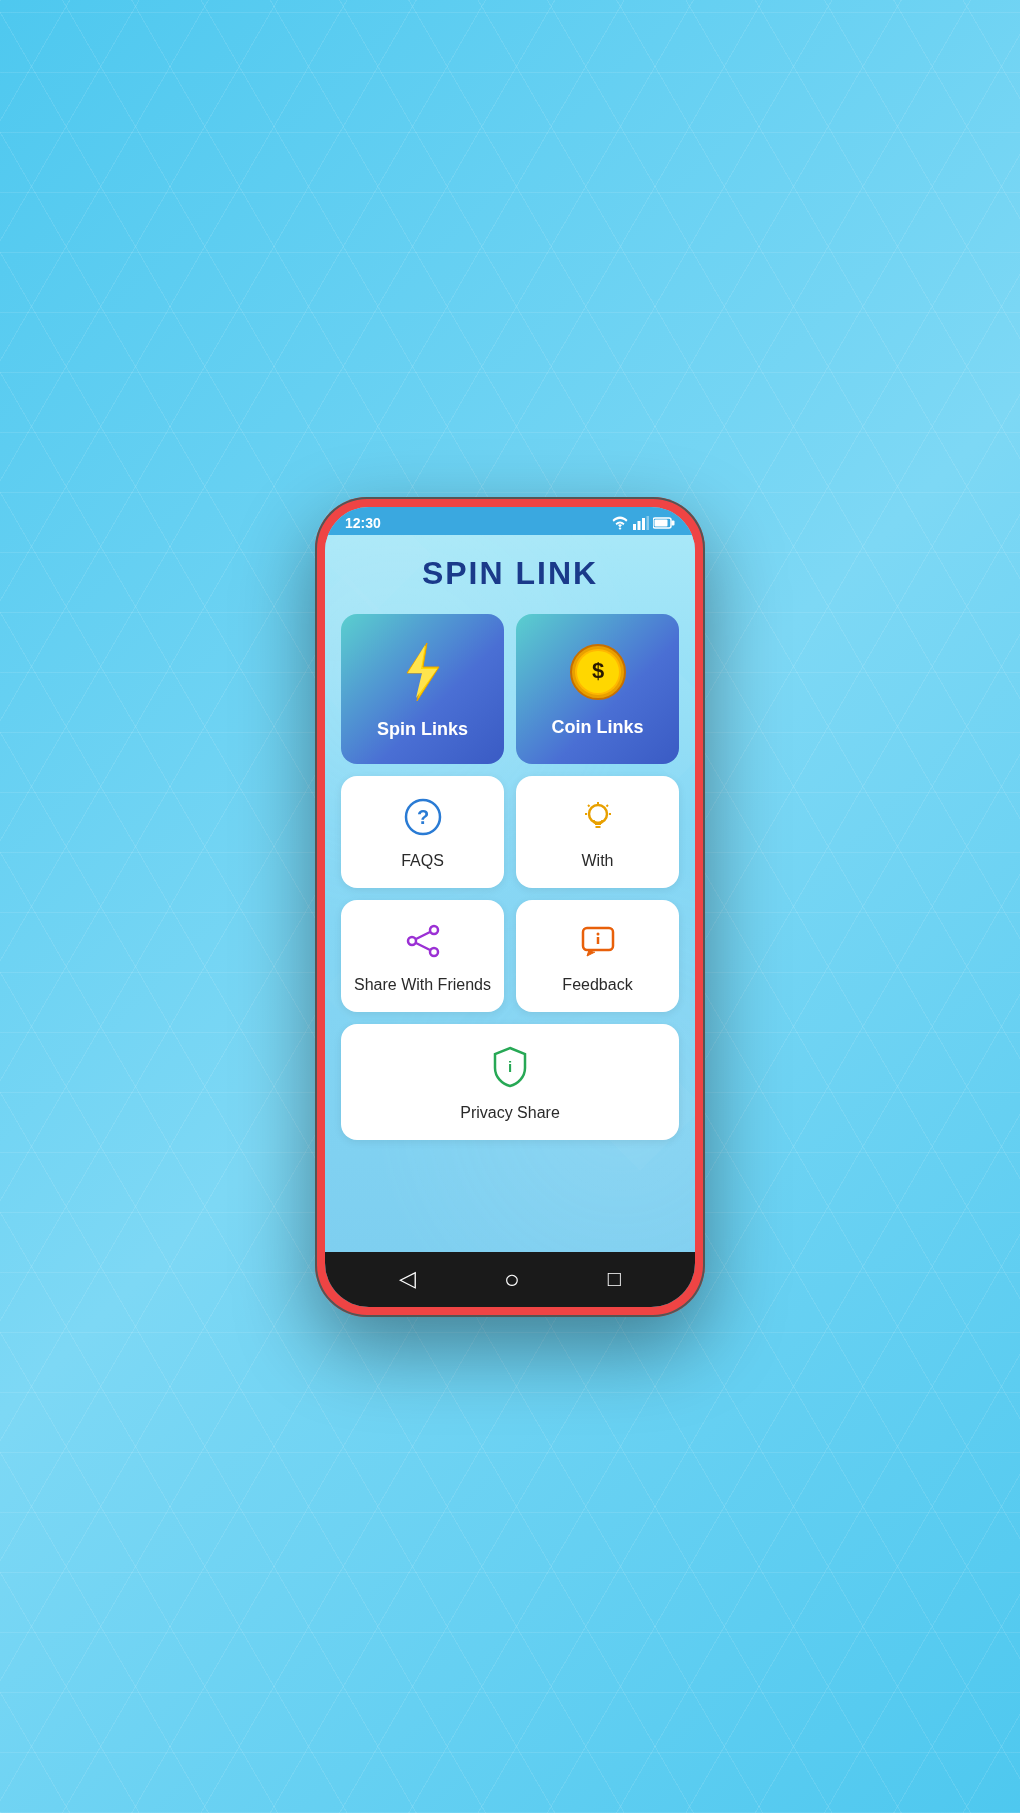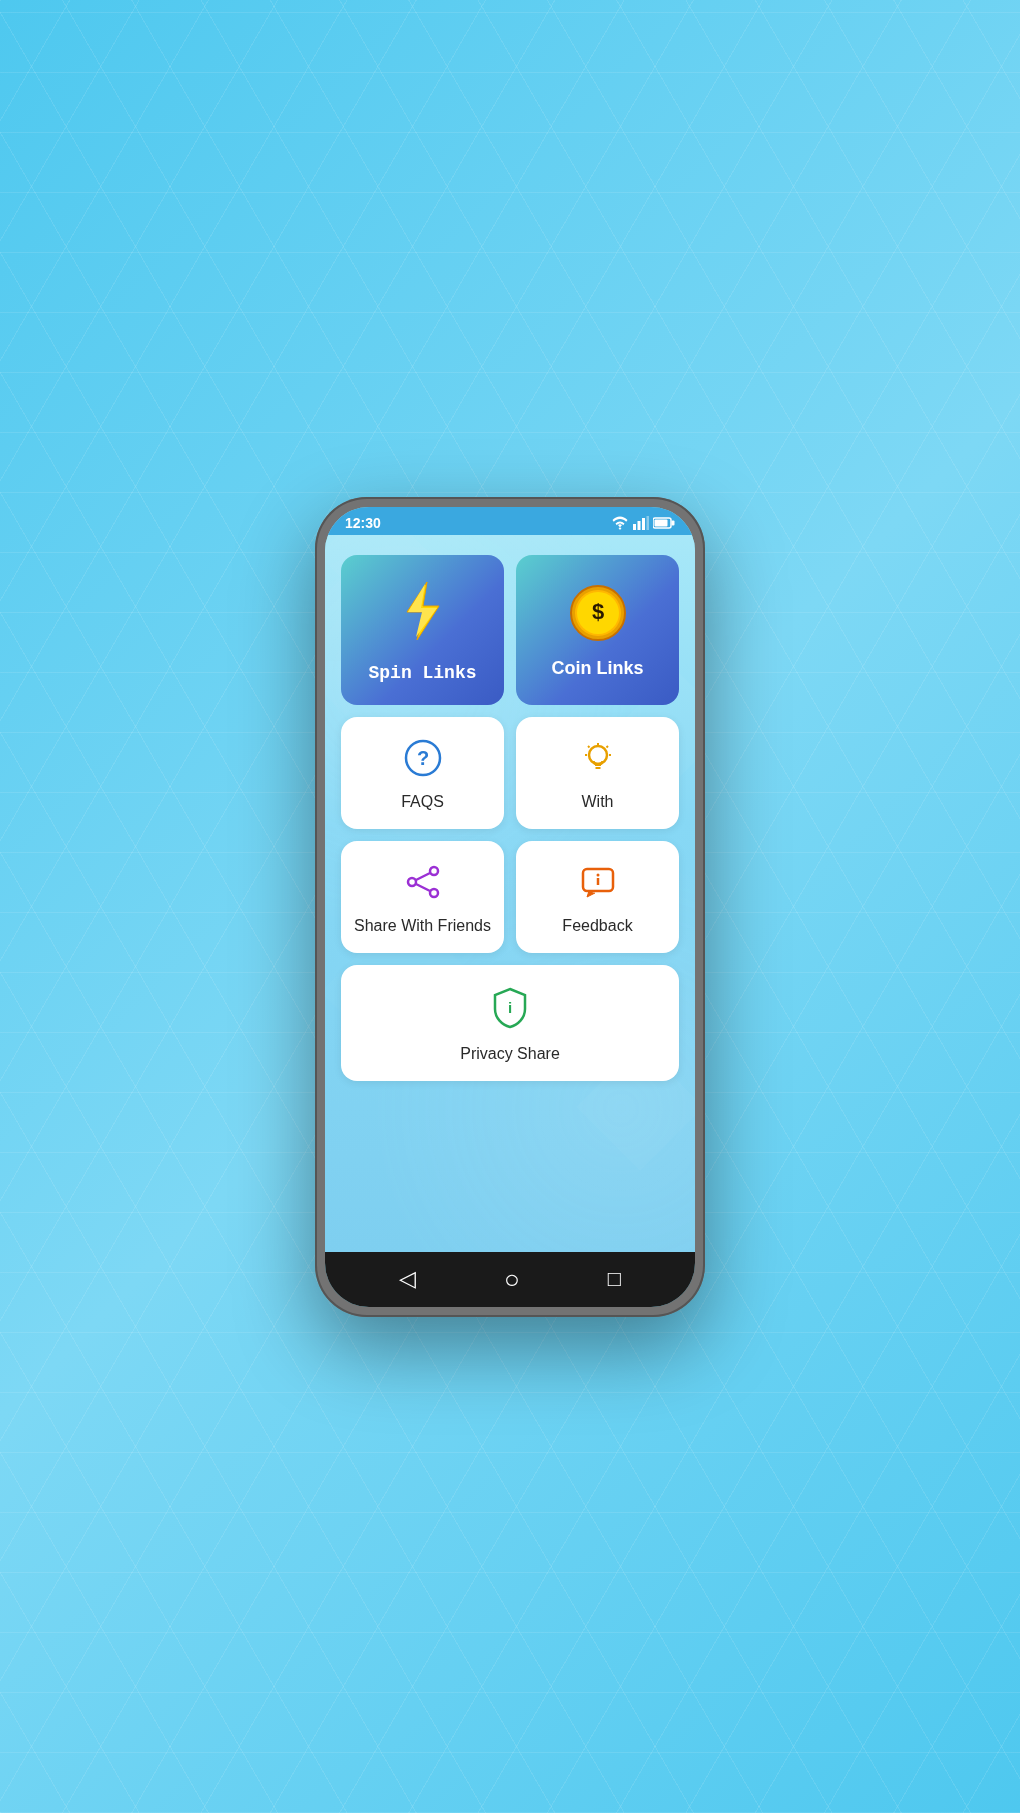--- a/index.html
+++ b/index.html
@@ -29,21 +29,21 @@
         repeating-linear-gradient(60deg, rgba(255,255,255,0.1) 0px, rgba(255,255,255,0.1) 1px, transparent 1px, transparent 60px),
         repeating-linear-gradient(120deg, rgba(255,255,255,0.1) 0px, rgba(255,255,255,0.1) 1px, transparent 1px, transparent 60px),
         repeating-linear-gradient(0deg, rgba(255,255,255,0.1) 0px, rgba(255,255,255,0.1) 1px, transparent 1px, transparent 60px);
     }
 
     .phone-wrapper {
       position: relative;
       z-index: 1;
       width: 390px;
       height: 820px;
-      background: #737373;
+      background: #ef4444;
       border-radius: 52px;
       padding: 10px;
       box-shadow: 0 30px 80px rgba(0,0,0,0.4), inset 0 0 0 2px #555;
     }
 
     .phone-screen {
       width: 100%;
       height: 100%;
       border-radius: 44px;
       overflow: hidden;
@@ -121,21 +121,20 @@
       display: flex;
       flex-direction: column;
       align-items: center;
       justify-content: center;
       cursor: pointer;
       min-height: 150px;
     }
 
     .card-spin {
       background: linear-gradient(135deg, #5acfcf 0%, #4a6fd4 60%, #3a5bc4 100%);
-      font-family: Liberation Mono, monospace;
     }
 
     .card-coin {
       background: linear-gradient(135deg, #5acfcf 0%, #4a6fd4 60%, #3a5bc4 100%);
     }
 
     .card-icon {
       font-size: 52px;
       margin-bottom: 8px;
       line-height: 1;
@@ -310,20 +309,21 @@
 
       <div class="diamond-bg">
         <div class="diamond" style="top:-20px;left:10px;opacity:0.2;"></div>
         <div class="diamond" style="top:60px;left:-30px;opacity:0.15;width:100px;height:100px;"></div>
         <div class="diamond" style="top:150px;right:-20px;opacity:0.2;"></div>
         <div class="diamond" style="bottom:200px;left:20px;opacity:0.15;width:120px;height:120px;"></div>
         <div class="diamond" style="bottom:100px;right:10px;opacity:0.2;width:90px;height:90px;"></div>
         <div class="diamond" style="top:40%;left:50%;transform:translate(-50%,-50%) rotate(45deg);opacity:0.1;width:180px;height:180px;"></div>
       </div>
 
+      <h1 class="app-title">SPIN LINK</h1>
 
       <div class="top-cards">
 
         <div class="card-spin">
           <div class="card-icon">
             <svg width="48" height="62" viewBox="0 0 48 62" fill="none">
               <polygon points="28,2 8,32 24,32 18,60 40,26 24,26" fill="#FFD700" stroke="#E8A000" stroke-width="1"></polygon>
               <polygon points="26,4 9,32 23,32 17,57 38,28 22,28" fill="#FFE44D"></polygon>
             </svg>
           </div>

